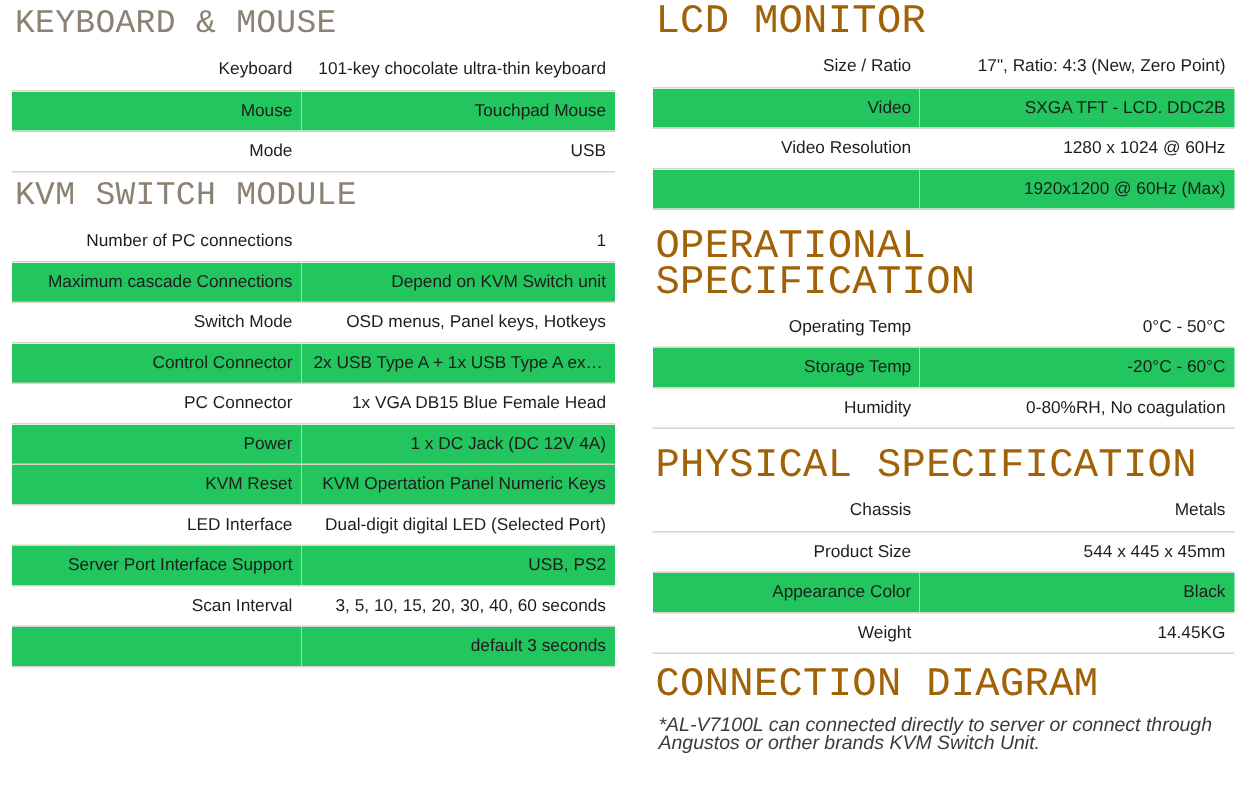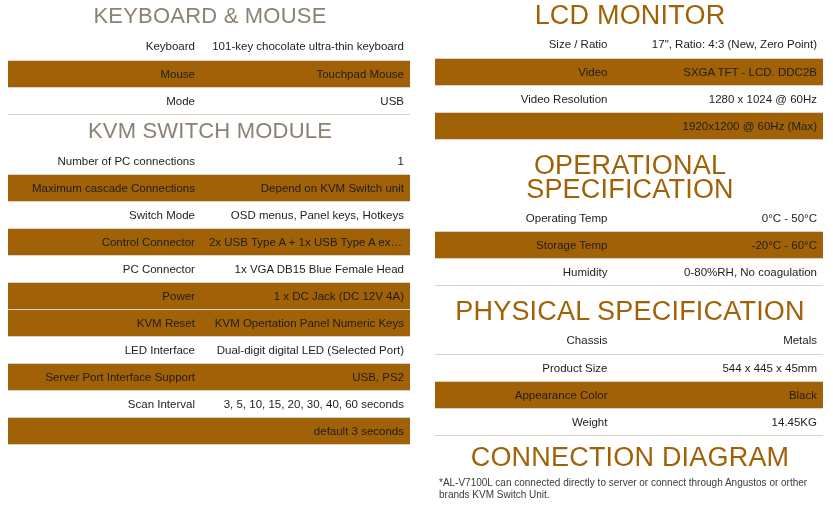--- a/index.html
+++ b/index.html
@@ -16,25 +16,24 @@
     display: flex;
     gap: 0;
   }
   .col {
     position: relative;
   }
   .col-left { width: 410px; padding: 0 0 0 8px; }
   .col-right { width: 423px; padding: 0 10px 0 25px; }
 
   .section-title {
-    font-family: Liberation Sans, sans-serif;
+    font-family: Liberation Mono, monospace;
     font-weight: 400;
     color: #8a7f6e;
     letter-spacing: 0.2px;
-    text-align: center;
   }
   .section-title.left {
     font-size: 22px;
     line-height: 26px;
     padding: 3px 0 4px 2px;
     color: #8c8274;
   }
   .section-title.right {
     font-size: 27px;
     line-height: 24px;
@@ -50,32 +49,33 @@
   .spec-table td {
     font-size: 11.5px;
     color: #1d1d1b;
     padding: 3px 6px 3px 8px;
     vertical-align: middle;
     border-bottom: 1px solid #d8d3ca;
     white-space: nowrap;
     overflow: hidden;
     text-overflow: ellipsis;
   }
-  .spec-table tr.shaded td { background: #a16207; }
+  .spec-table tr.shaded td { background: #22c55e; }
   .spec-table td.label { width: 48%; }
   .spec-table td.value { width: 52%; }
 
   .right-table .spec-table td.label { width: 46%; margin-left: 36px; }
   .right-table .spec-table td.value { width: 54%; }
 
   .small-note {
-    font-size: 10px;
+    font-size: 13px;
     line-height: 12px;
     color: #3b3b3a;
     padding: 4px 4px 0 4px;
+    font-style: italic;
   }
   .blk { margin-bottom: 0; }
   .gap-sm { height: 10px; }
   .gap-xs { height: 6px; }
 </style>
 </head>
 <body>
 
 <div class="page">
 

